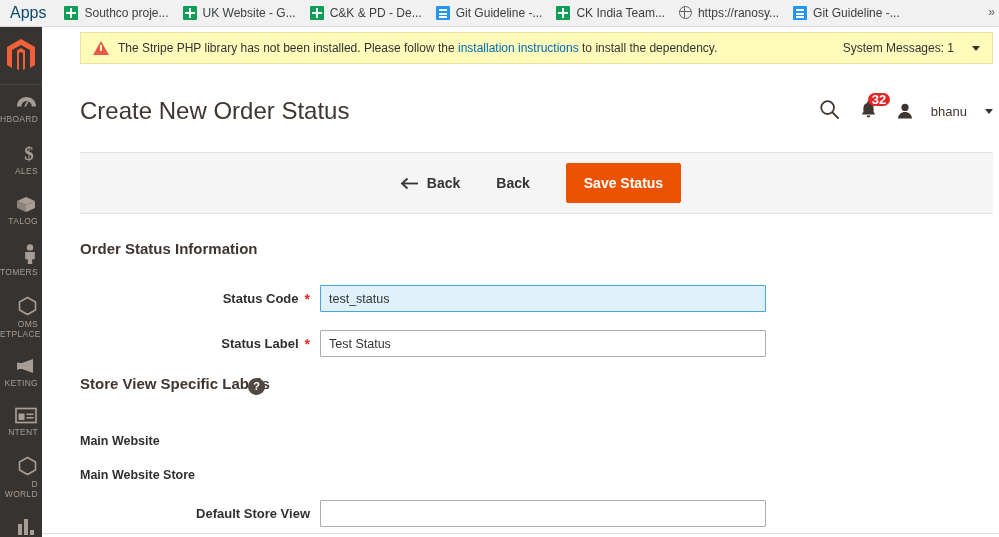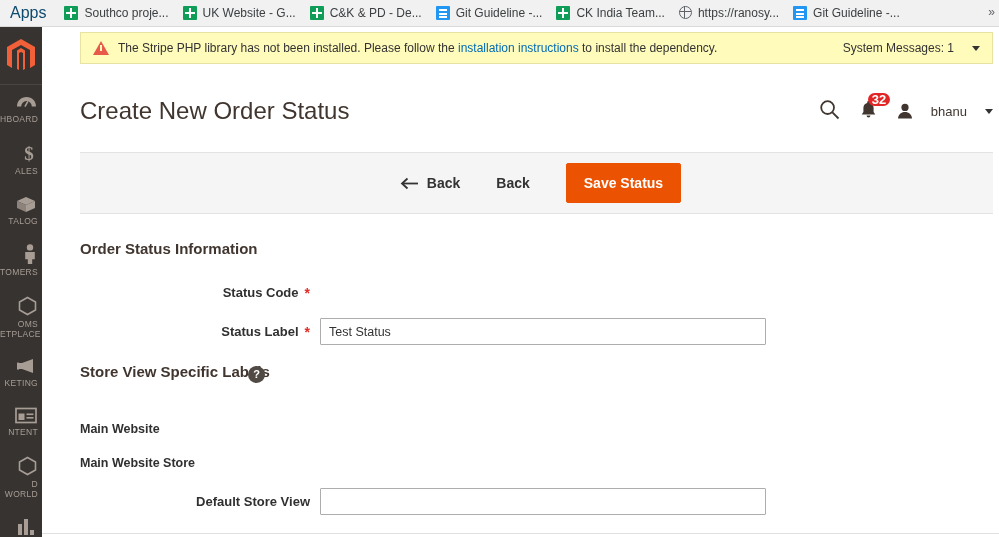--- a/index.html
+++ b/index.html
@@ -463,20 +463,21 @@
   </div>
 
   <div class="form-wrap">
     <div class="sec-title">Order Status Information</div>
 
     <div class="field-row">
       <div class="field-label">
         <span>Status Code</span>
         <span class="req-star">*</span>
       </div>
+      <input class="field-input focused" type="text" value="test_status" style="">
     </div>
 
     <div class="field-row">
       <div class="field-label">
         <span>Status Label</span>
         <span class="req-star">*</span>
       </div>
       <input class="field-input" type="text" value="Test Status" style="">
     </div>
 

